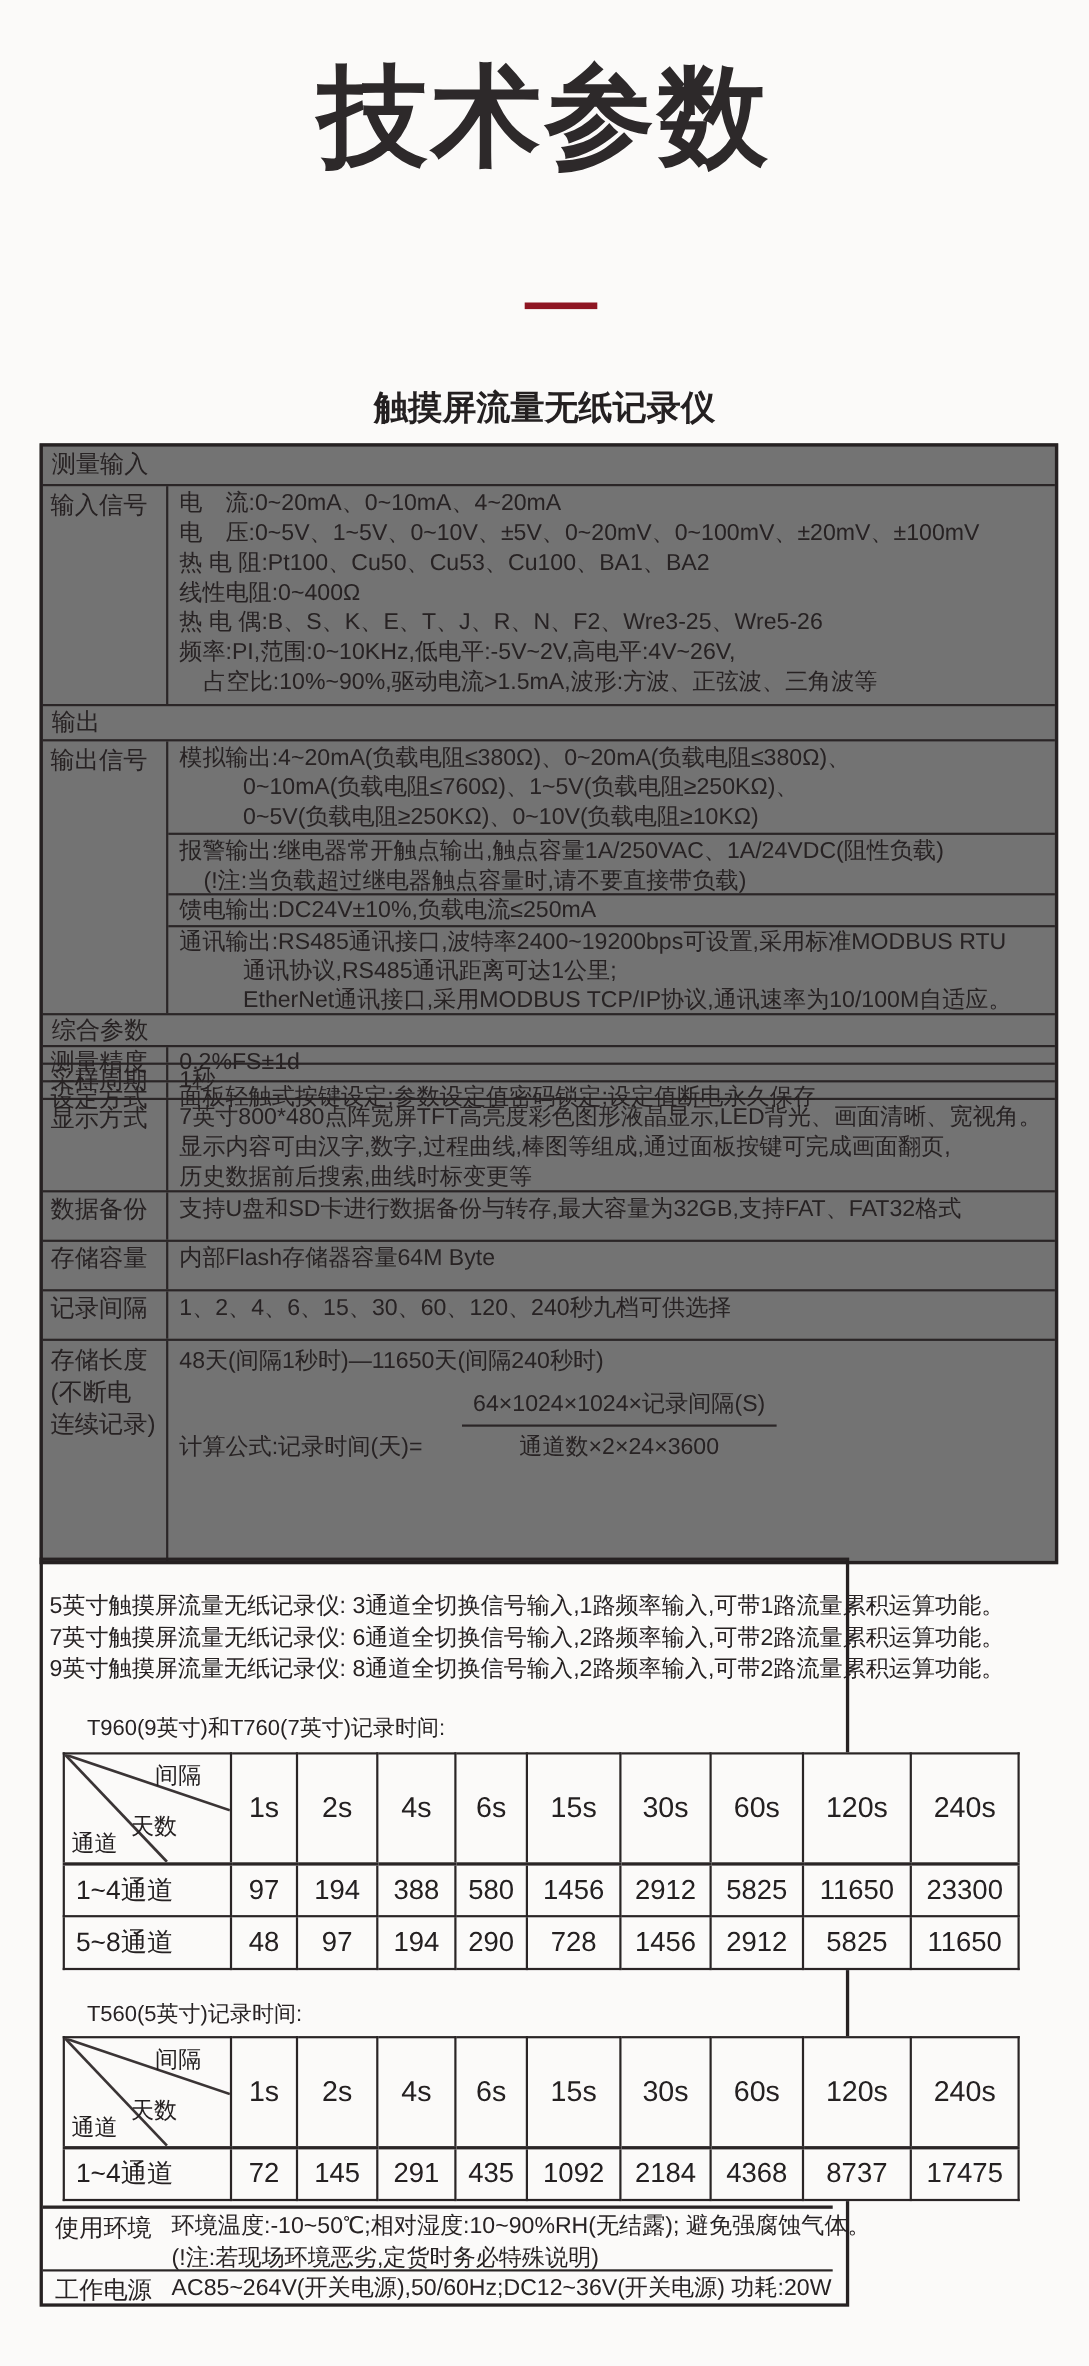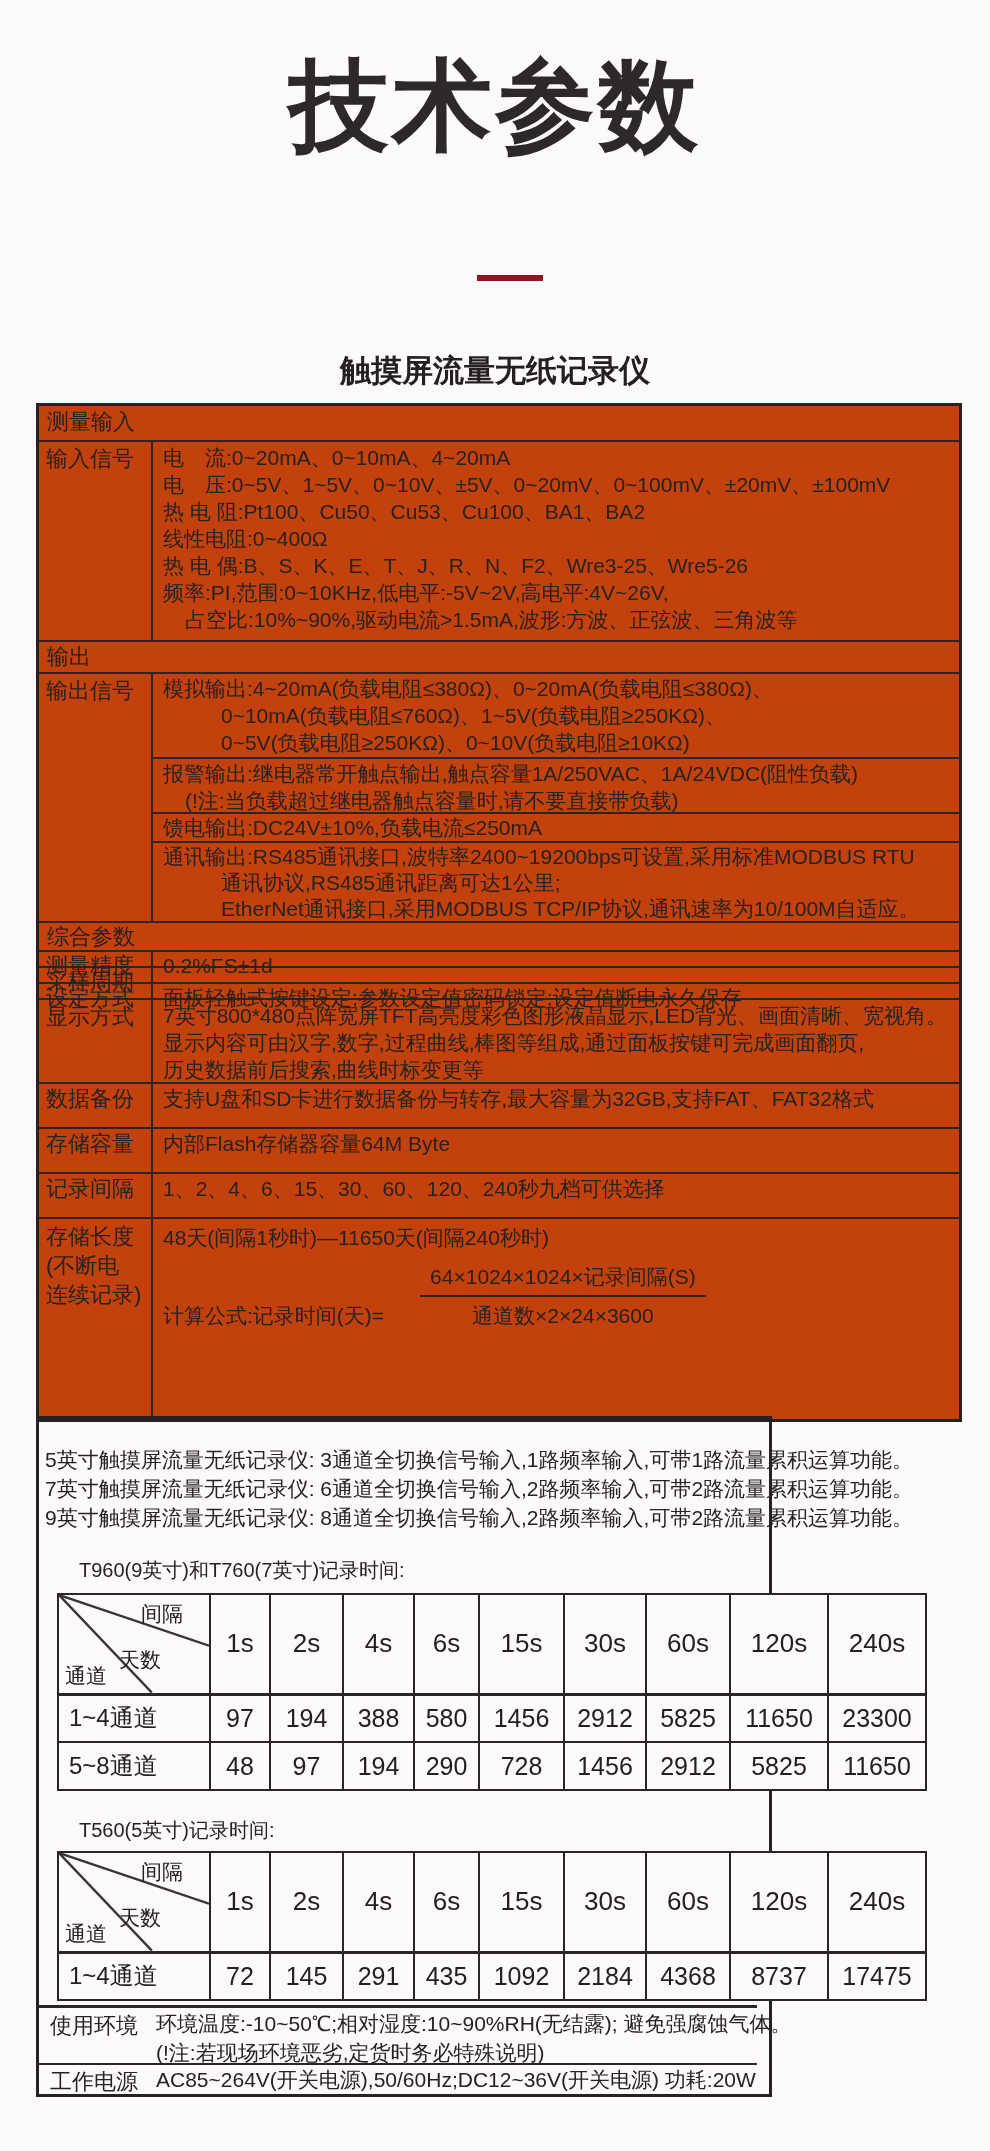--- a/index.html
+++ b/index.html
@@ -20,21 +20,21 @@
     background:#8e1522;
   }
   .subtitle {
     position:absolute; top:350px; left:0; width:100%;
     text-align:center; font-size:31px; font-weight:700; color:#242021;
   }
 
   
   .spec {
     position:absolute; top:403px; left:36px; width:926px;
-    border:3px solid #262122; background:#c2410c;
+    border:3px solid #262122; background:#737373;
     font-size:21px; line-height:27px; color:#272223;
   }
   .spec .row { display:flex; border-top:2px solid #2a2526; }
   .spec .row:first-child { border-top:none; }
   .sec { height:34px; line-height:32px; padding-left:8px; font-size:22px; }
   .row-sec { display:block !important; }
   .lab {
     width:114px; flex:0 0 114px; border-right:2px solid #2a2526;
     padding:3px 0 0 7px; font-size:22px; white-space:nowrap;
   }
@@ -153,20 +153,21 @@
   <div class="row row-sec h29">
     <div class="sec" style="line-height:27px">综合参数</div>
   </div>
 
   <div class="row h28">
     <div class="lab">测量精度</div>
     <div class="val">0.2%FS±1d</div>
   </div>
   <div class="row h28">
     <div class="lab">采样周期</div>
+    <div class="val">1秒</div>
   </div>
   <div class="row h28">
     <div class="lab">设定方式</div>
     <div class="val">面板轻触式按键设定;参数设定值密码锁定;设定值断电永久保存</div>
   </div>
 
   <div class="row h84">
     <div class="lab">显示方式</div>
     <div class="val">
       <div class="ln">7英寸800*480点阵宽屏TFT高亮度彩色图形液晶显示,LED背光、画面清晰、宽视角。</div>

